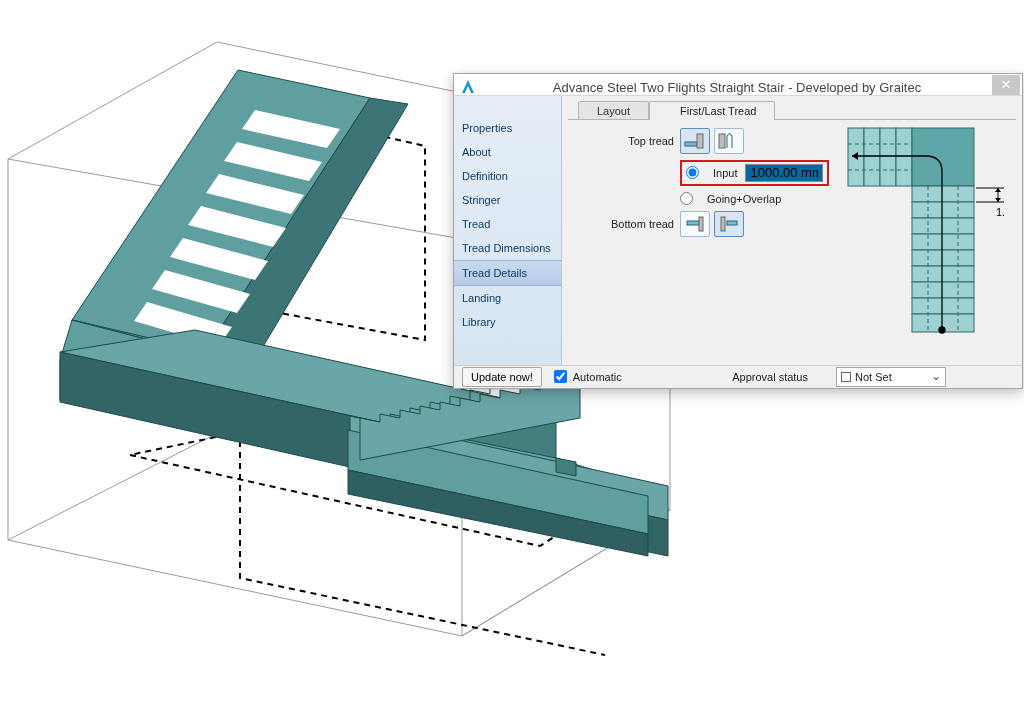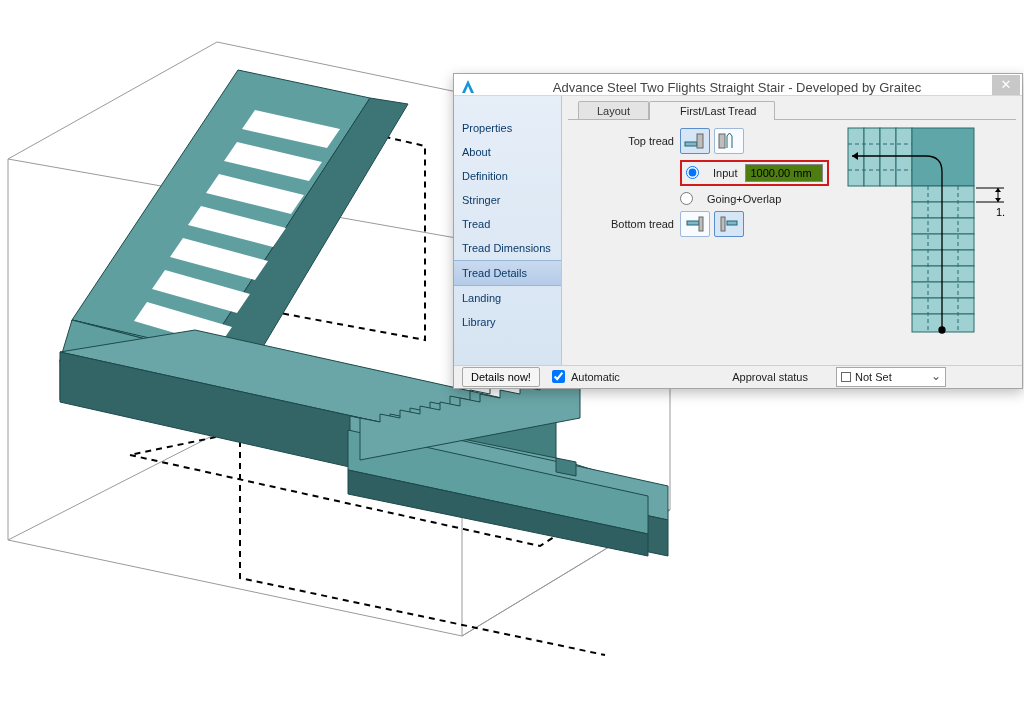--- a/index.html
+++ b/index.html
@@ -160,23 +160,23 @@
     border: 2px solid #d21a1a;
     padding: 2px 4px;
     display: inline-flex;
     align-items: center;
     gap: 8px;
   }
   .text-input {
     width: 78px;
     height: 18px;
     border: 1px solid #888;
-    font-size: 11px;
+    font-size: 13px;
     padding: 0 4px;
-    background: #4d7c0f;
+    background: #0369a1;
   }
 
   
   .plan-diagram {
     position: absolute;
     right: 6px;
     top: 6px;
     width: 164px;
     height: 220px;
   }
@@ -440,21 +440,21 @@
             </g>
             <text x="150" y="90" font-size="11" fill="#000">1.</text>
           </svg>
         </div>
 
       </div>
     </div>
   </div>
 
   <div class="dialog-footer">
-    <button class="btn">Details now!</button>
+    <button class="btn">Update now!</button>
     <label class="chk">
       <input type="checkbox" checked="" style="">
       <span>Automatic</span>
     </label>
     <div class="spacer"></div>
     <span class="approval-label">Approval status</span>
     <div class="select">
       <span class="notset-box"></span>
       <span>Not Set</span>
     </div>

